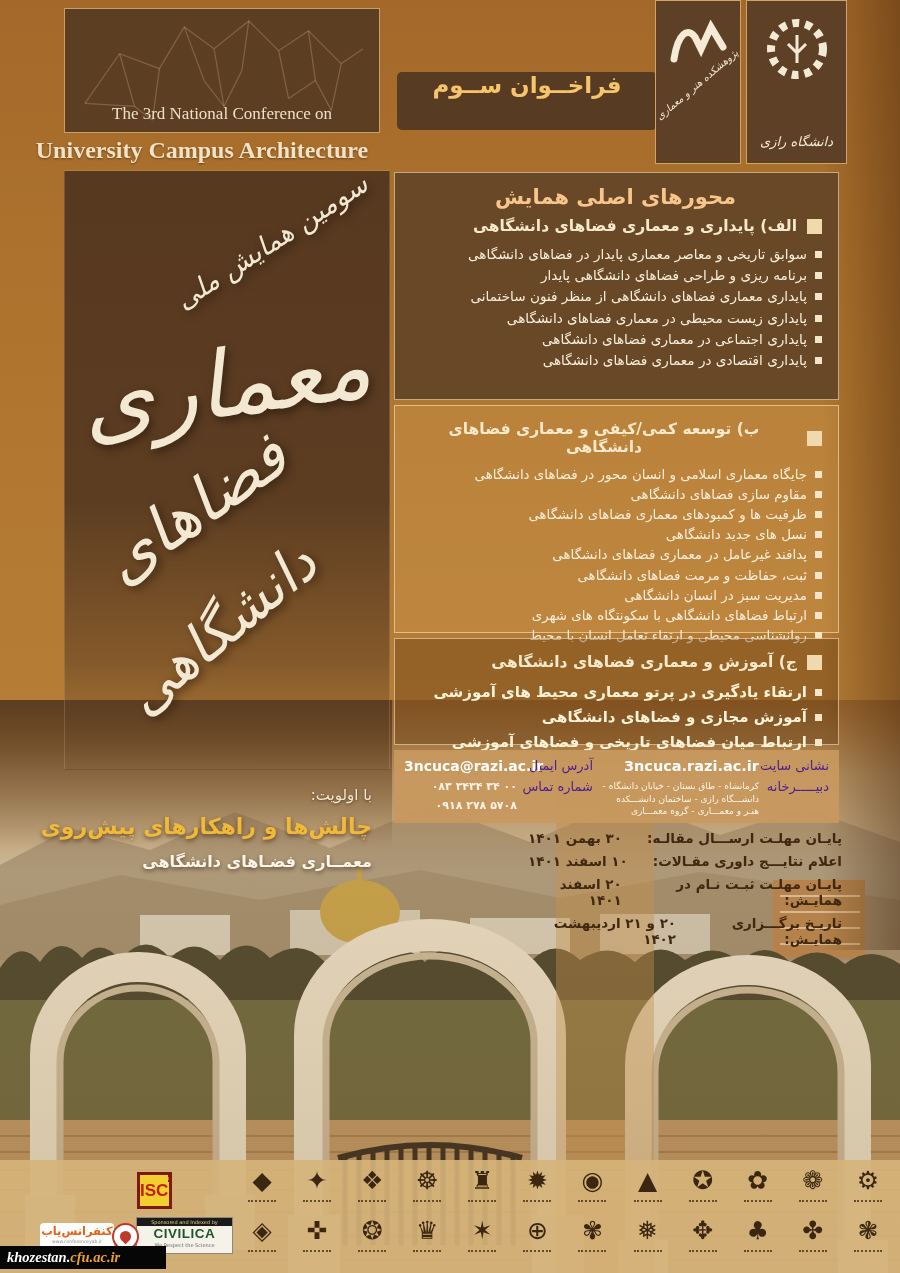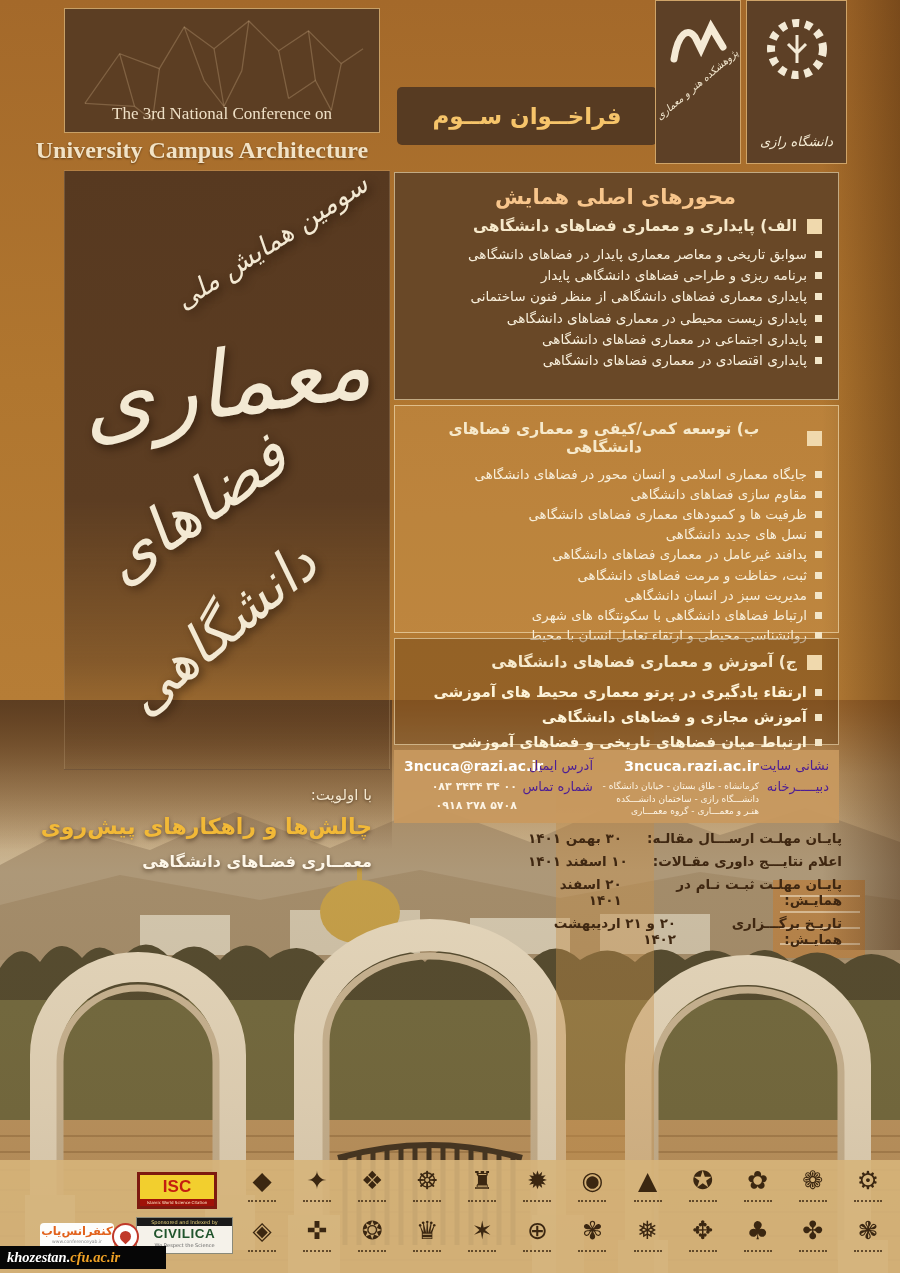--- a/index.html
+++ b/index.html
@@ -9,21 +9,21 @@
   .abs{position:absolute;}
   
   .right-shade{right:0;top:0;width:78px;height:950px;background:linear-gradient(to left,rgba(58,28,4,.40),rgba(58,28,4,0));}
   .top-box{left:64px;top:8px;width:316px;height:125px;background:#5c3e23;border:1px solid #c8a066;box-sizing:border-box;}
   .top-box svg{position:absolute;inset:0;}
   .top-box-line{position:absolute;bottom:8px;width:100%;text-align:center;
     font-family:"Liberation Serif","DejaVu Serif",serif;font-size:17px;color:#efe0c6;}
   .title-en{left:14px;top:137px;width:376px;text-align:center;font-family:"Liberation Serif","DejaVu Serif",serif;
     font-weight:700;font-size:24px;color:#f2e3c6;text-shadow:0 1px 2px rgba(40,20,5,.5);}
   .call-banner{left:397px;top:72px;width:260px;height:58px;background:#573b22;border-radius:5px;
-    display:flex;align-items:center;justify-content:center;font-size:23px;font-weight:bold;color:#f6c46a;margin-top:15px;}
+    display:flex;align-items:flex-start;justify-content:center;font-size:23px;font-weight:bold;color:#f6c46a;}
   .banner-tab{top:0;height:164px;background:#5d4026;border:1px solid #cfa468;box-sizing:border-box;}
   .tab1{left:655px;width:86px;}
   .tab2{left:746px;width:101px;}
   .tab1 svg{position:absolute;left:12px;top:18px;}
   .tab1 .cap{position:absolute;left:-14px;top:78px;width:110px;text-align:center;transform:rotate(-40deg);
     font-style:italic;font-size:10px;color:#f2e6cd;}
   .tab2 svg{position:absolute;left:16px;top:14px;}
   .tab2 .cap{position:absolute;bottom:14px;width:100%;text-align:center;font-style:italic;font-size:13px;color:#f4ead2;}
   
   .calli{left:64px;top:170px;width:326px;height:600px;
@@ -73,22 +73,22 @@
   .sepia{position:absolute;inset:0;background:linear-gradient(180deg,rgba(148,94,38,.92) 0%,rgba(148,94,38,.38) 13%,rgba(150,100,50,.10) 30%,rgba(125,78,30,.16) 70%,rgba(110,68,25,.22) 100%);}
   .left-fade{position:absolute;left:0;top:0;width:392px;height:150px;background:linear-gradient(180deg,rgba(90,60,33,.95),rgba(90,60,33,0));}
   .right-band{position:absolute;left:556px;top:0;width:98px;height:100%;background:rgba(205,152,82,.42);}
   
   .footer{left:0;top:1160px;width:900px;height:113px;background:rgba(214,180,122,.90);}
   .logo-row{position:absolute;left:240px;right:10px;display:flex;justify-content:space-between;align-items:flex-start;}
   .row1{top:8px;} .row2{top:58px;}
   .p-logo{width:44px;text-align:center;color:#3b2711;}
   .p-logo .glyph{font-size:25px;line-height:1;display:block;}
   .p-logo .cap{display:block;height:3px;border-bottom:2px dotted rgba(59,39,17,.75);margin:4px 8px 0;}
-  .isc{left:137px;top:1172px;width:80px;height:37px;background:#f2cf2e;border:3px solid #7d1a10;
-    box-sizing:border-box;display:flex;flex-direction:column;}
+  .isc{left:137px;top:1172px;width:35px;height:37px;background:#f2cf2e;border:3px solid #7d1a10;
+    box-sizing:border-box;display:flex;}
   .isc-main{flex:1;display:flex;align-items:center;justify-content:center;
     font-family:"Liberation Sans",sans-serif;font-weight:800;font-size:17px;color:#c41d10;}
   .isc-strip{height:7px;background:#a01208;color:#ffeccc;font-size:4px;line-height:7px;text-align:center;overflow:hidden;}
   .civ{left:136px;top:1217px;width:97px;height:37px;background:#f5f2ea;border:1px solid #8a8a7a;box-sizing:border-box;}
   .civ-top{background:#1a1a1a;color:#e8d27a;font-size:5px;text-align:center;padding:1px 0;}
   .civ-name{color:#20542c;font-family:"Liberation Sans",sans-serif;font-weight:800;font-size:13.5px;
     text-align:center;letter-spacing:.5px;line-height:1.2;}
   .civ-sub{font-size:5px;color:#666;text-align:center;}
   .cyab{left:40px;top:1223px;width:74px;height:28px;background:#fdfdfb;border-radius:4px;
     text-align:center;padding-top:2px;box-sizing:border-box;}

